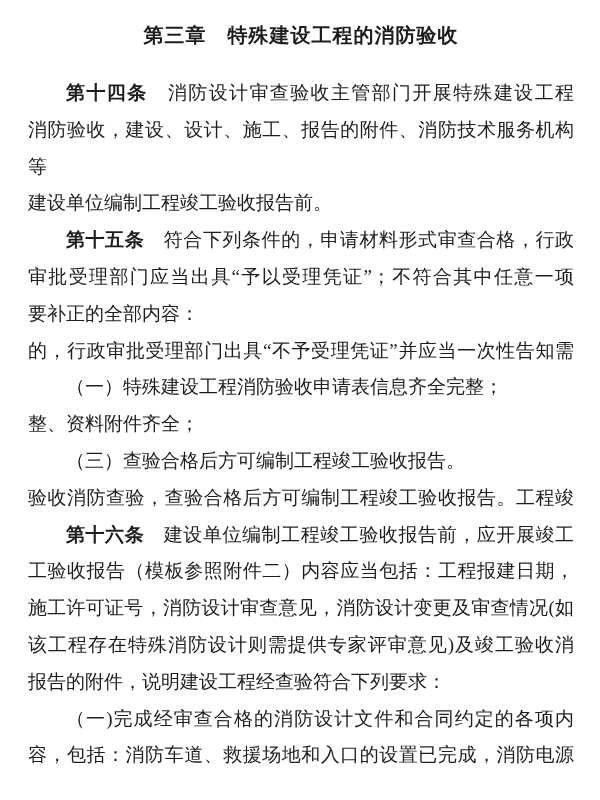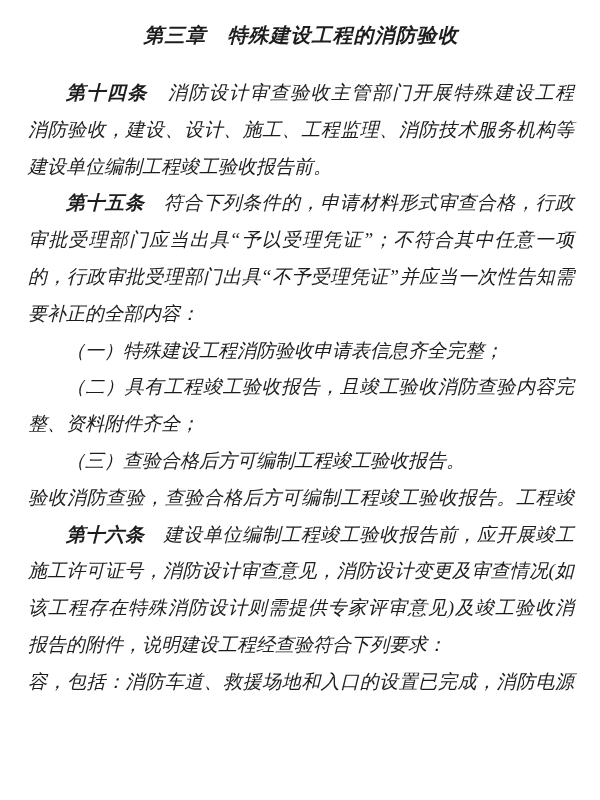--- a/index.html
+++ b/index.html
@@ -13,21 +13,20 @@
     background: #ffffff;
     font-family: "Liberation Serif", "DejaVu Serif", serif;
     color: #1d1d1d;
   }
   .page {
     box-sizing: border-box;
     width: 600px;
     height: 600px;
     padding: 16px 26px 18px 28px;
     background: #ffffff;
-    font-style: italic;
   }
   .title {
     font-size: 20px;
     font-weight: bold;
     line-height: 38px;
     text-align: center;
     letter-spacing: 1px;
     margin-bottom: 21px;
   }
   .ln {
@@ -49,48 +48,49 @@
 </style>
 </head>
 <body>
 
 <div class="page">
 
   <div class="title">第三章　特殊建设工程的消防验收</div>
 
   <div class="ln ind fl"><span class="ldr">第十四条</span><span>　消防设计审查验收主管部门开展特殊建设工程</span></div>
 
-  <div class="ln fl">消防验收，建设、设计、施工、工程监理、消防技术服务机构等</div>
+  <div class="ln fl">消防验收，建设、设计、施工、报告的附件、消防技术服务机构等</div>
 
   <div class="ln">建设单位编制工程竣工验收报告前。</div>
 
   <div class="ln ind fl"><span class="ldr">第十五条</span><span>　符合下列条件的，申请材料形式审查合格，行政</span></div>
 
   <div class="ln fl">审批受理部门应当出具“予以受理凭证”；不符合其中任意一项</div>
 
+  <div class="ln">要补正的全部内容：</div>
+
   <div class="ln fl">的，行政审批受理部门出具“不予受理凭证”并应当一次性告知需</div>
-
-  <div class="ln">要补正的全部内容：</div>
 
   <div class="ln ind">（一）特殊建设工程消防验收申请表信息齐全完整；</div>
 
-  <div class="ln ind fl">（二）具有工程竣工验收报告，且竣工验收消防查验内容完</div>
 
   <div class="ln">整、资料附件齐全；</div>
 
   <div class="ln ind">（三）查验合格后方可编制工程竣工验收报告。</div>
 
   <div class="ln fl">验收消防查验，查验合格后方可编制工程竣工验收报告。工程竣</div>
 
   <div class="ln ind fl"><span class="ldr">第十六条</span><span>　建设单位编制工程竣工验收报告前，应开展竣工</span></div>
 
+  <div class="ln fl">工验收报告（模板参照附件二）内容应当包括：工程报建日期，</div>
 
   <div class="ln fl">施工许可证号，消防设计审查意见，消防设计变更及审查情况(如</div>
 
   <div class="ln fl">该工程存在特殊消防设计则需提供专家评审意见)及竣工验收消</div>
 
 
   <div class="ln">报告的附件，说明建设工程经查验符合下列要求：</div>
 
+  <div class="ln ind fl">（一)完成经审查合格的消防设计文件和合同约定的各项内</div>
 
   <div class="ln fl">容，包括：消防车道、救援场地和入口的设置已完成，消防电源</div>
 
 </div>
 
 </body></html>

